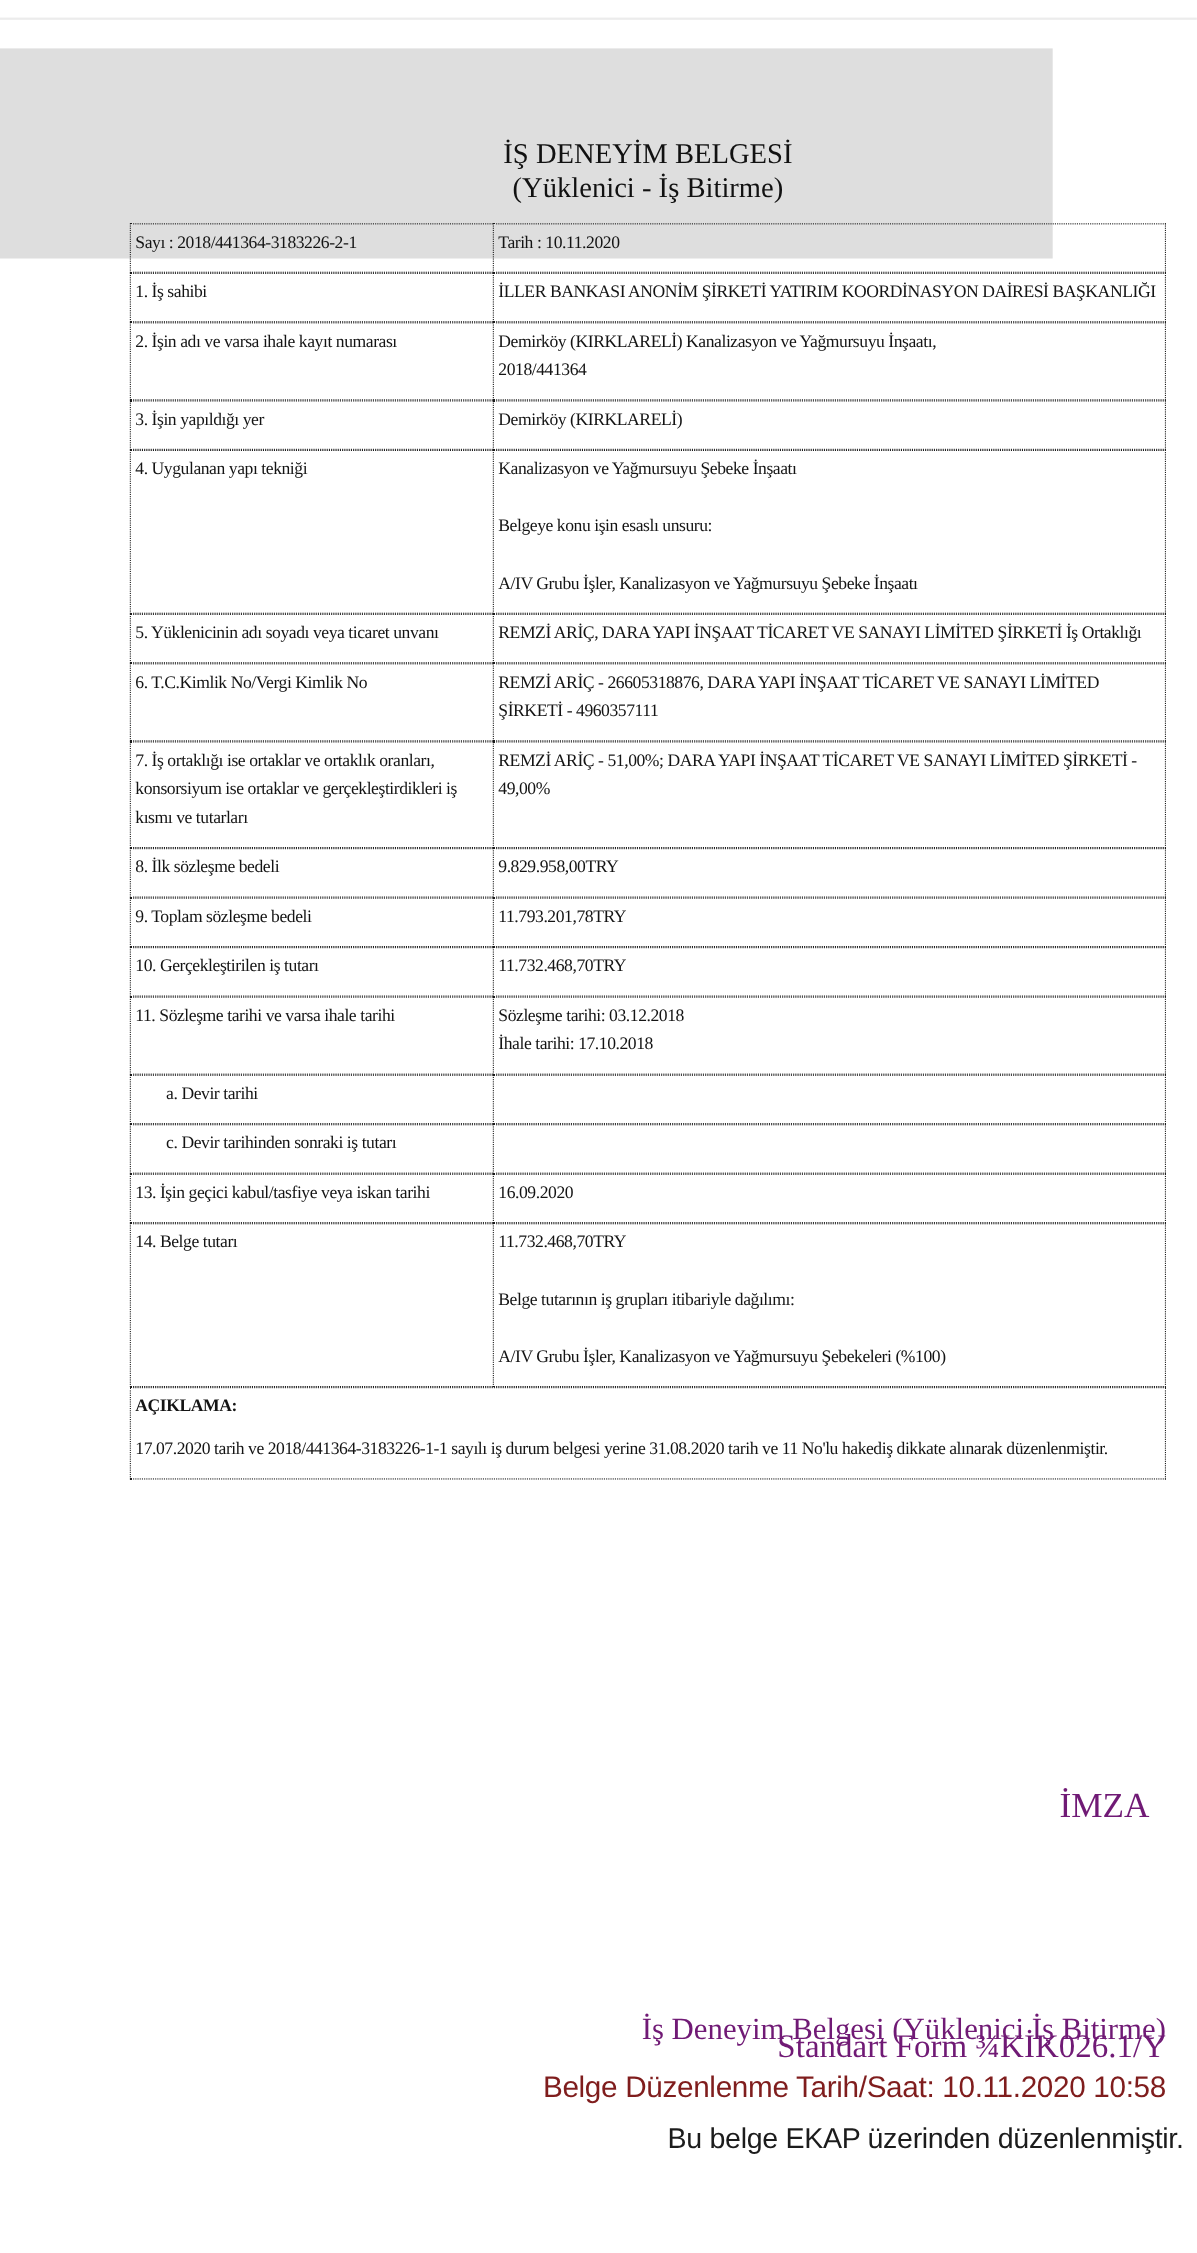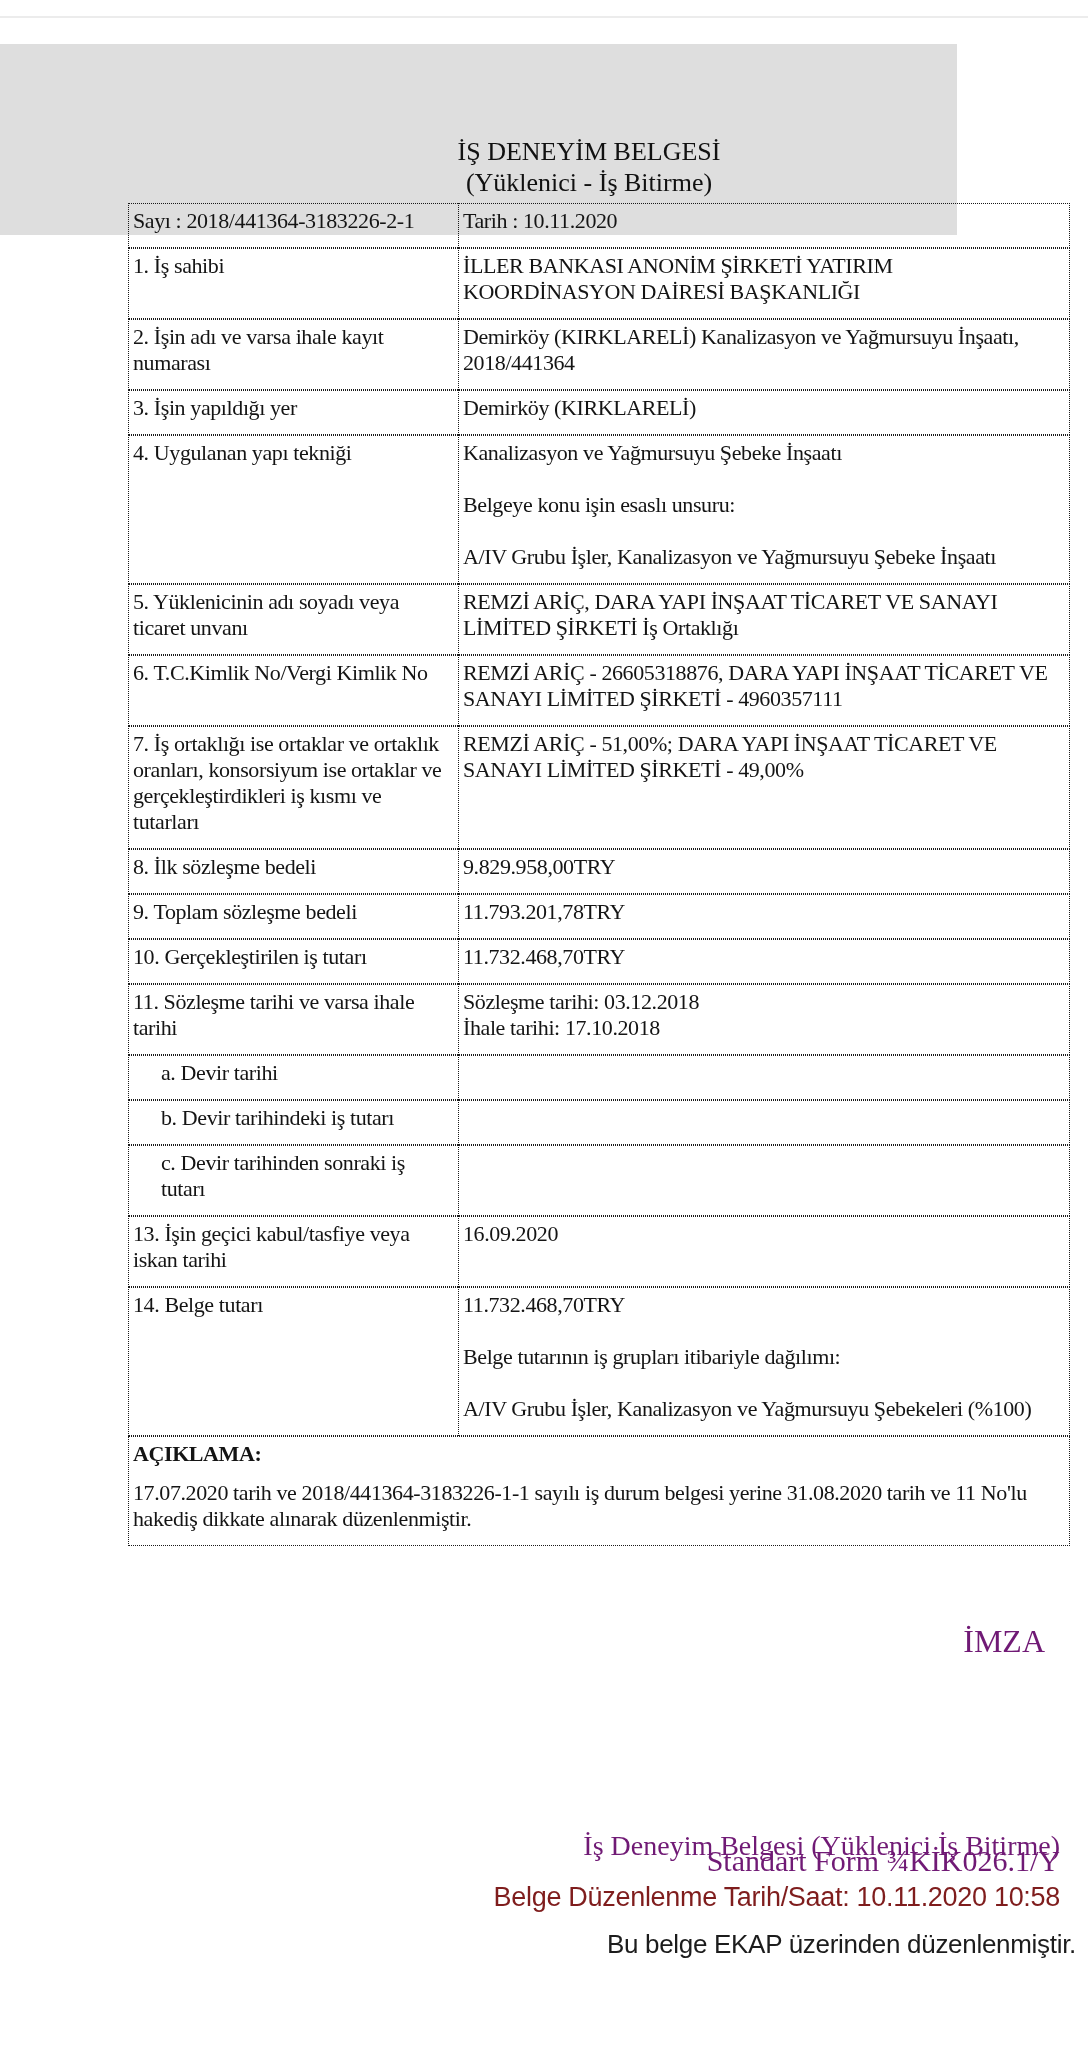--- a/index.html
+++ b/index.html
@@ -13,29 +13,29 @@
   }
   .top-hairline {
     position:absolute; left:0; top:16px; width:1088px; height:2px;
     background:#ececec;
   }
   .gray-block {
     position:absolute; left:0; top:44px; width:957px; height:191px;
     background:#dedede;
   }
   .doc-title {
-    position:absolute; left:118px; top:136px; width:942px;
+    position:absolute; left:118px; top:124px; width:942px;
     text-align:center; font-size:26px; line-height:31px;
     color:#111;
   }
   table.cert {
-    position:absolute; left:128px; top:203px; width:942px;
+    position:absolute; left:118px; top:203px; width:942px;
     border-collapse:separate; border-spacing:0;
     table-layout:fixed;
-    font-size:22px; line-height:26px; letter-spacing:-0.4px;
+    font-size:16px; line-height:26px; letter-spacing:-0.4px;
   }
   col.c1 { width:330px; }
   col.c2 { width:612px; }
   td {
     vertical-align:top;
     padding:4px 6px 13px 4px;
     border-top:1px dotted #1a1a1a;
     border-bottom:1px dotted #1a1a1a;
   }
   td.cell-label { border-left:1px dotted #1a1a1a; }
@@ -147,26 +147,20 @@
           <div class="vline">İhale tarihi: 17.10.2018</div>
         </td>
       </tr>
       <tr>
         <td class="cell-label indent">a. Devir tarihi</td>
         <td class="cell-value">
           <div class="vline"></div>
         </td>
       </tr>
       <tr>
-        <td class="cell-label indent">b. Devir tarihindeki iş tutarı</td>
-        <td class="cell-value">
-          <div class="vline"></div>
-        </td>
-      </tr>
-      <tr>
         <td class="cell-label indent">c. Devir tarihinden sonraki iş tutarı</td>
         <td class="cell-value">
           <div class="vline"></div>
         </td>
       </tr>
       <tr>
         <td class="cell-label">13. İşin geçici kabul/tasfiye veya iskan tarihi</td>
         <td class="cell-value">
           <div class="vline">16.09.2020</div>
         </td>

